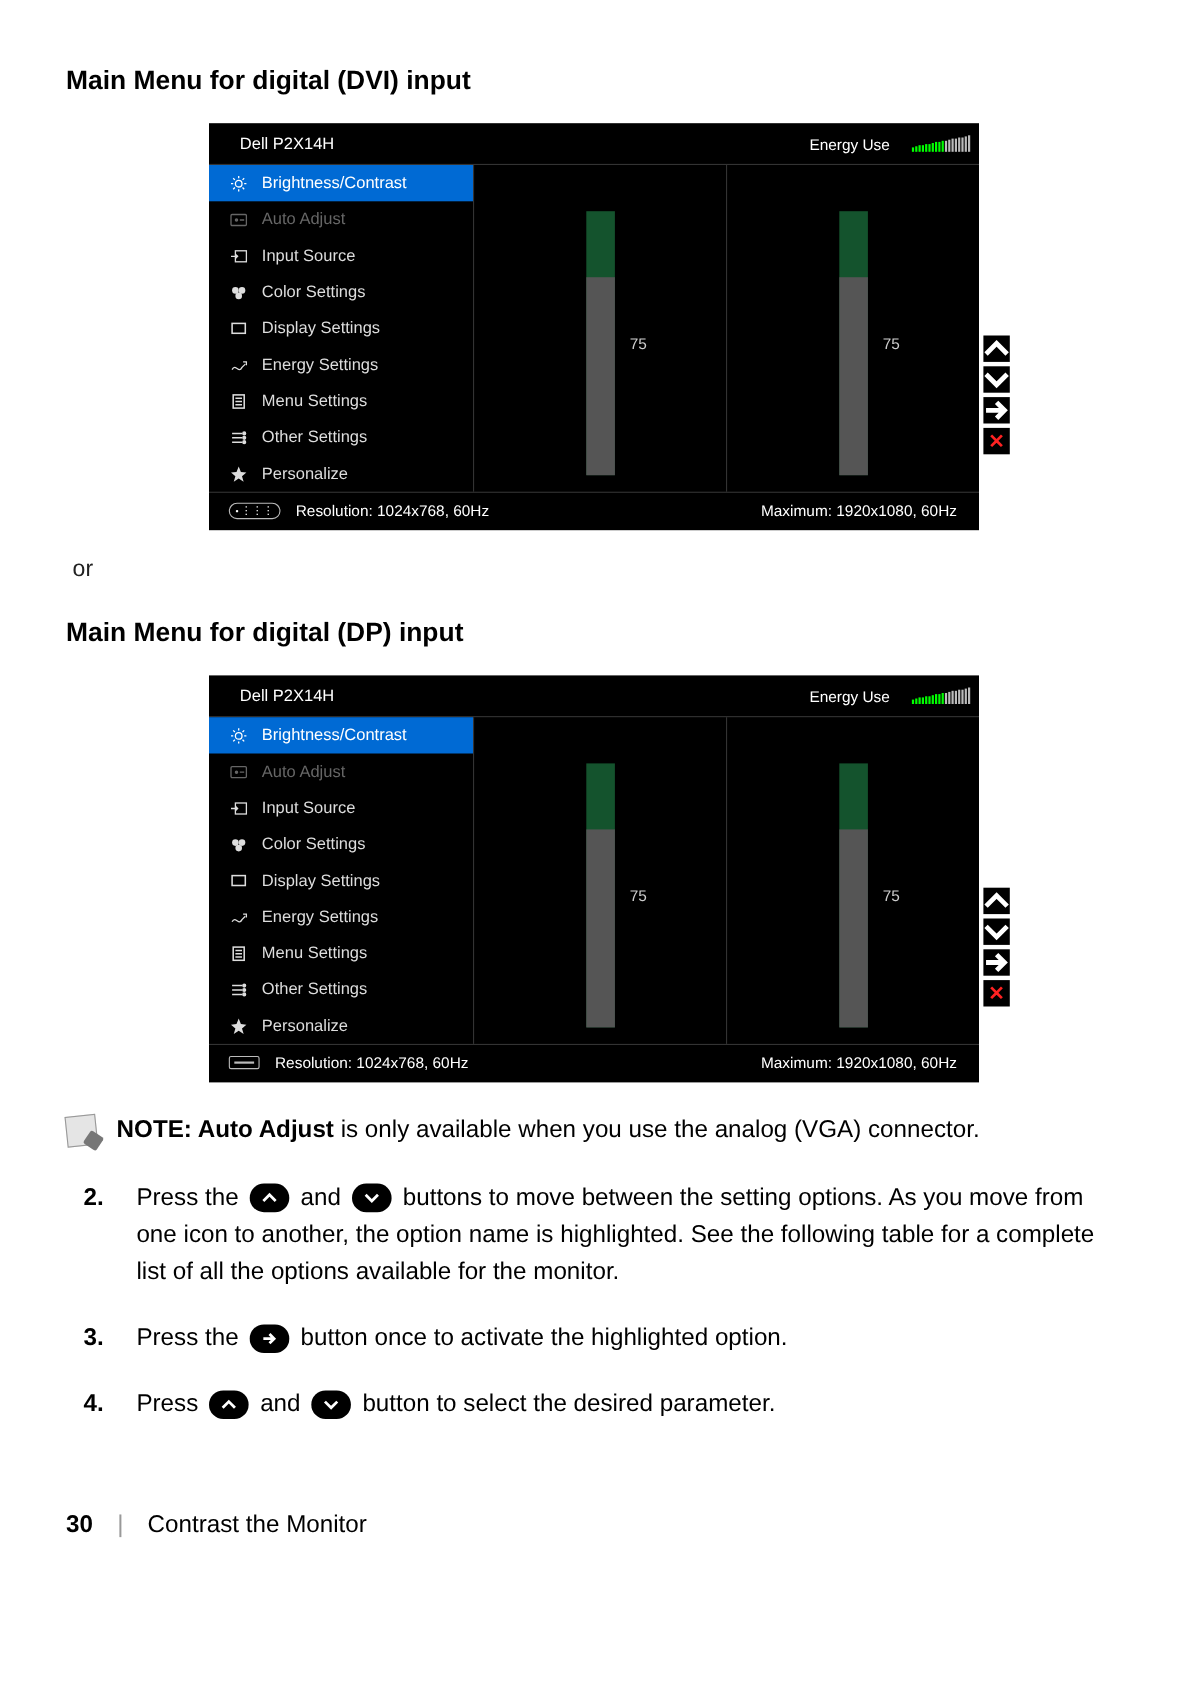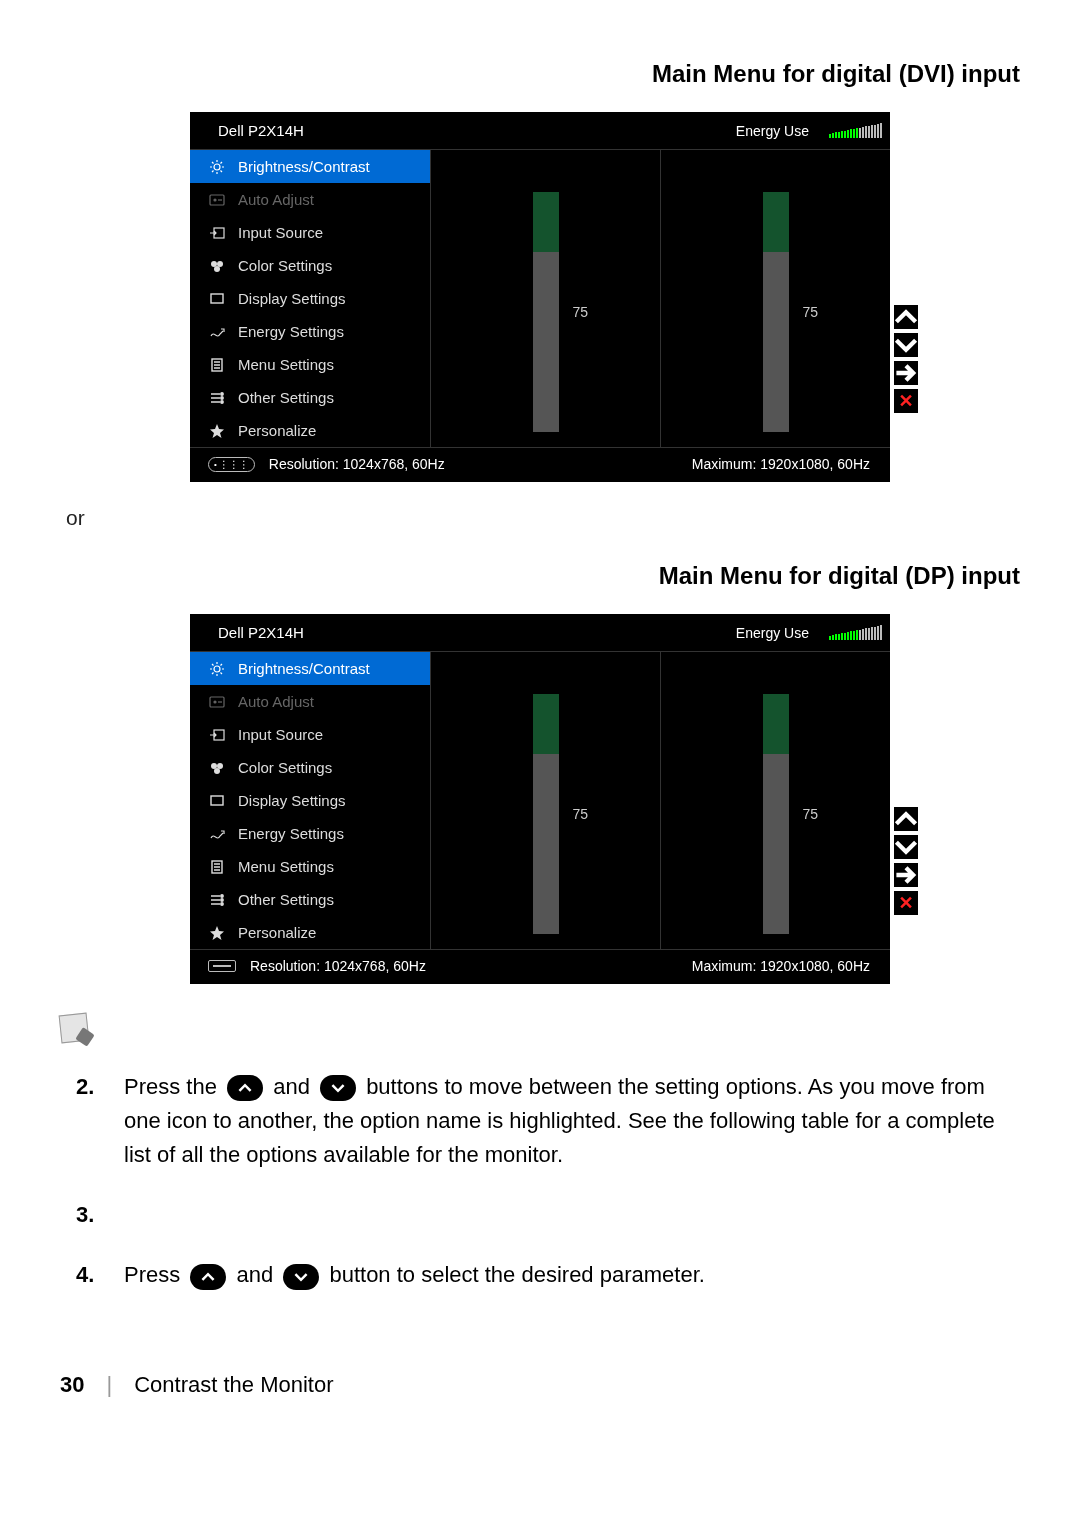--- a/index.html
+++ b/index.html
@@ -3,21 +3,21 @@
 <meta charset="utf-8">
 <style>
   * { box-sizing: border-box; margin: 0; padding: 0; }
   body {
     font-family: "Segoe UI", Arial, sans-serif;
     background: #fff;
     color: #000;
     width: 1080px;
     padding: 60px 60px 40px 60px;
   }
-  .heading { font-weight: 700; font-size: 24px; margin-bottom: 24px; text-align: right; }
+  .heading { font-weight: 700; font-size: 24px; margin-bottom: 24px; }
   .or-text { font-size: 21px; margin: 24px 0 32px 6px; color: #222; }
   .osd-wrap { display: flex; justify-content: center; margin-bottom: 14px; }
   .osd {
     width: 700px;
     background: #000;
     color: #fff;
     font-size: 15px;
     position: relative;
   }
   .osd-header {
@@ -446,20 +446,23 @@
           <span class="res-badge-dp"></span>
           <span>Resolution: 1024x768, 60Hz</span>
         </span>
         <span>Maximum: 1920x1080, 60Hz</span>
       </div>
     </div>
 </div>
 
 <div class="note-row">
   <div class="note-icon"></div>
+  <div class="note-text">
+    <b>NOTE: Auto Adjust</b><span> is only available when you use the analog (VGA) connector.</span>
+  </div>
 </div>
 
 <ol class="steps">
   <li>
     <span class="num">2.</span>
     <span>
       <span>Press the </span>
       <span class="pill">
           <svg viewBox="0 0 10 10">
             <path d="M1 7 L5 3 L9 7" stroke="#fff" stroke-width="1.8" fill="none"></path>
@@ -469,20 +472,29 @@
       <span class="pill">
           <svg viewBox="0 0 10 10">
             <path d="M1 3 L5 7 L9 3" stroke="#fff" stroke-width="1.8" fill="none"></path>
           </svg>
         </span>
       <span> buttons to move between the setting options. As you move from one icon to another, the option name is highlighted. See the following table for a complete list of all the options available for the monitor.</span>
     </span>
   </li>
   <li>
     <span class="num">3.</span>
+    <span>
+      <span>Press the </span>
+      <span class="pill">
+          <svg viewBox="0 0 10 10">
+            <path d="M1 5 L8 5 M5 2 L8 5 L5 8" stroke="#fff" stroke-width="1.8" fill="none"></path>
+          </svg>
+        </span>
+      <span> button once to activate the highlighted option.</span>
+    </span>
   </li>
   <li>
     <span class="num">4.</span>
     <span>
       <span>Press </span>
       <span class="pill">
           <svg viewBox="0 0 10 10">
             <path d="M1 7 L5 3 L9 7" stroke="#fff" stroke-width="1.8" fill="none"></path>
           </svg>
         </span>

